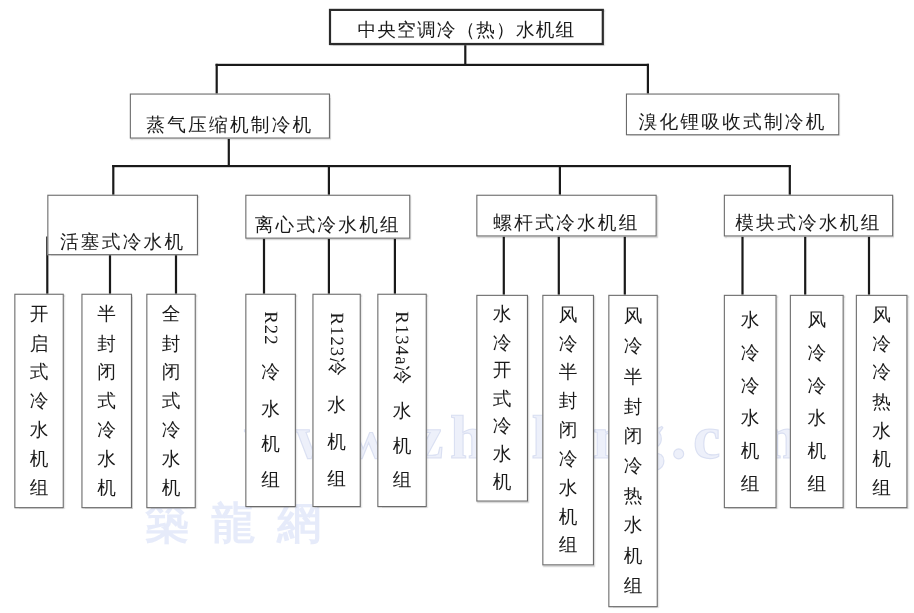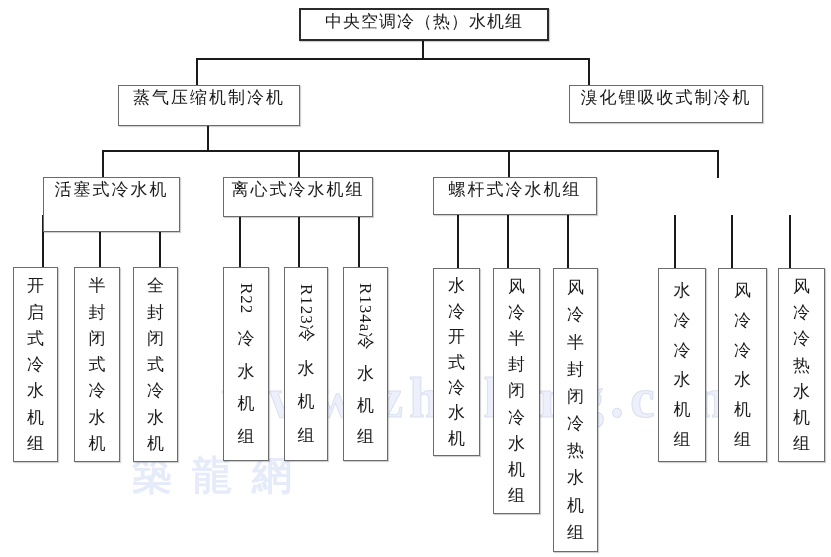--- a/index.html
+++ b/index.html
@@ -2,21 +2,21 @@
 <html><head>
 <meta charset="utf-8">
 <style>
   html,body{margin:0;padding:0;background:#fff;}
   #canvas{
     position:relative;width:831px;height:557px;background:#ffffff;overflow:hidden;
     font-family:"Liberation Serif","DejaVu Serif",serif;color:#1a1a1a;
   }
   .box{
     position:absolute;background:#ffffff;border:1px solid #6b6b6b;
-    display:flex;align-items:flex-start;justify-content:center;
+    display:flex;align-items:flex-end;justify-content:center;
     font-size:17px;letter-spacing:2px;box-sizing:border-box;
     box-shadow:1px 1px 1px rgba(0,0,0,0.18);z-index:3;
   }
   .box.root{border:2px solid #2b2b2b;letter-spacing:1px;}
   .vbox{
     position:absolute;background:#ffffff;border:1px solid #6b6b6b;
     box-sizing:border-box;box-shadow:1px 1px 1px rgba(0,0,0,0.18);z-index:3;
   }
   .vtext{
     display:flex;flex-direction:column;align-items:center;justify-content:space-evenly;
@@ -84,20 +84,23 @@
 
   <div class="box" style="left:43px;top:177px;width:137px;height:55px">
     <span>活塞式冷水机</span>
   </div>
   <div class="box" style="left:433px;top:177px;width:164px;height:38px">
     <span>螺杆式冷水机组</span>
   </div>
   <div class="box" style="left:223px;top:177px;width:150px;height:40px">
     <span>离心式冷水机组</span>
   </div>
+  <div class="box" style="left:658px;top:177px;width:154px;height:38px">
+    <span>模块式冷水机组</span>
+  </div>
 
   <div class="vbox" style="left:13px;top:267px;width:45px;height:195px">
     <div class="vtext">
         <span>开</span>
         <span>启</span>
         <span>式</span>
         <span>冷</span>
         <span>水</span>
         <span>机</span>
         <span>组</span>

